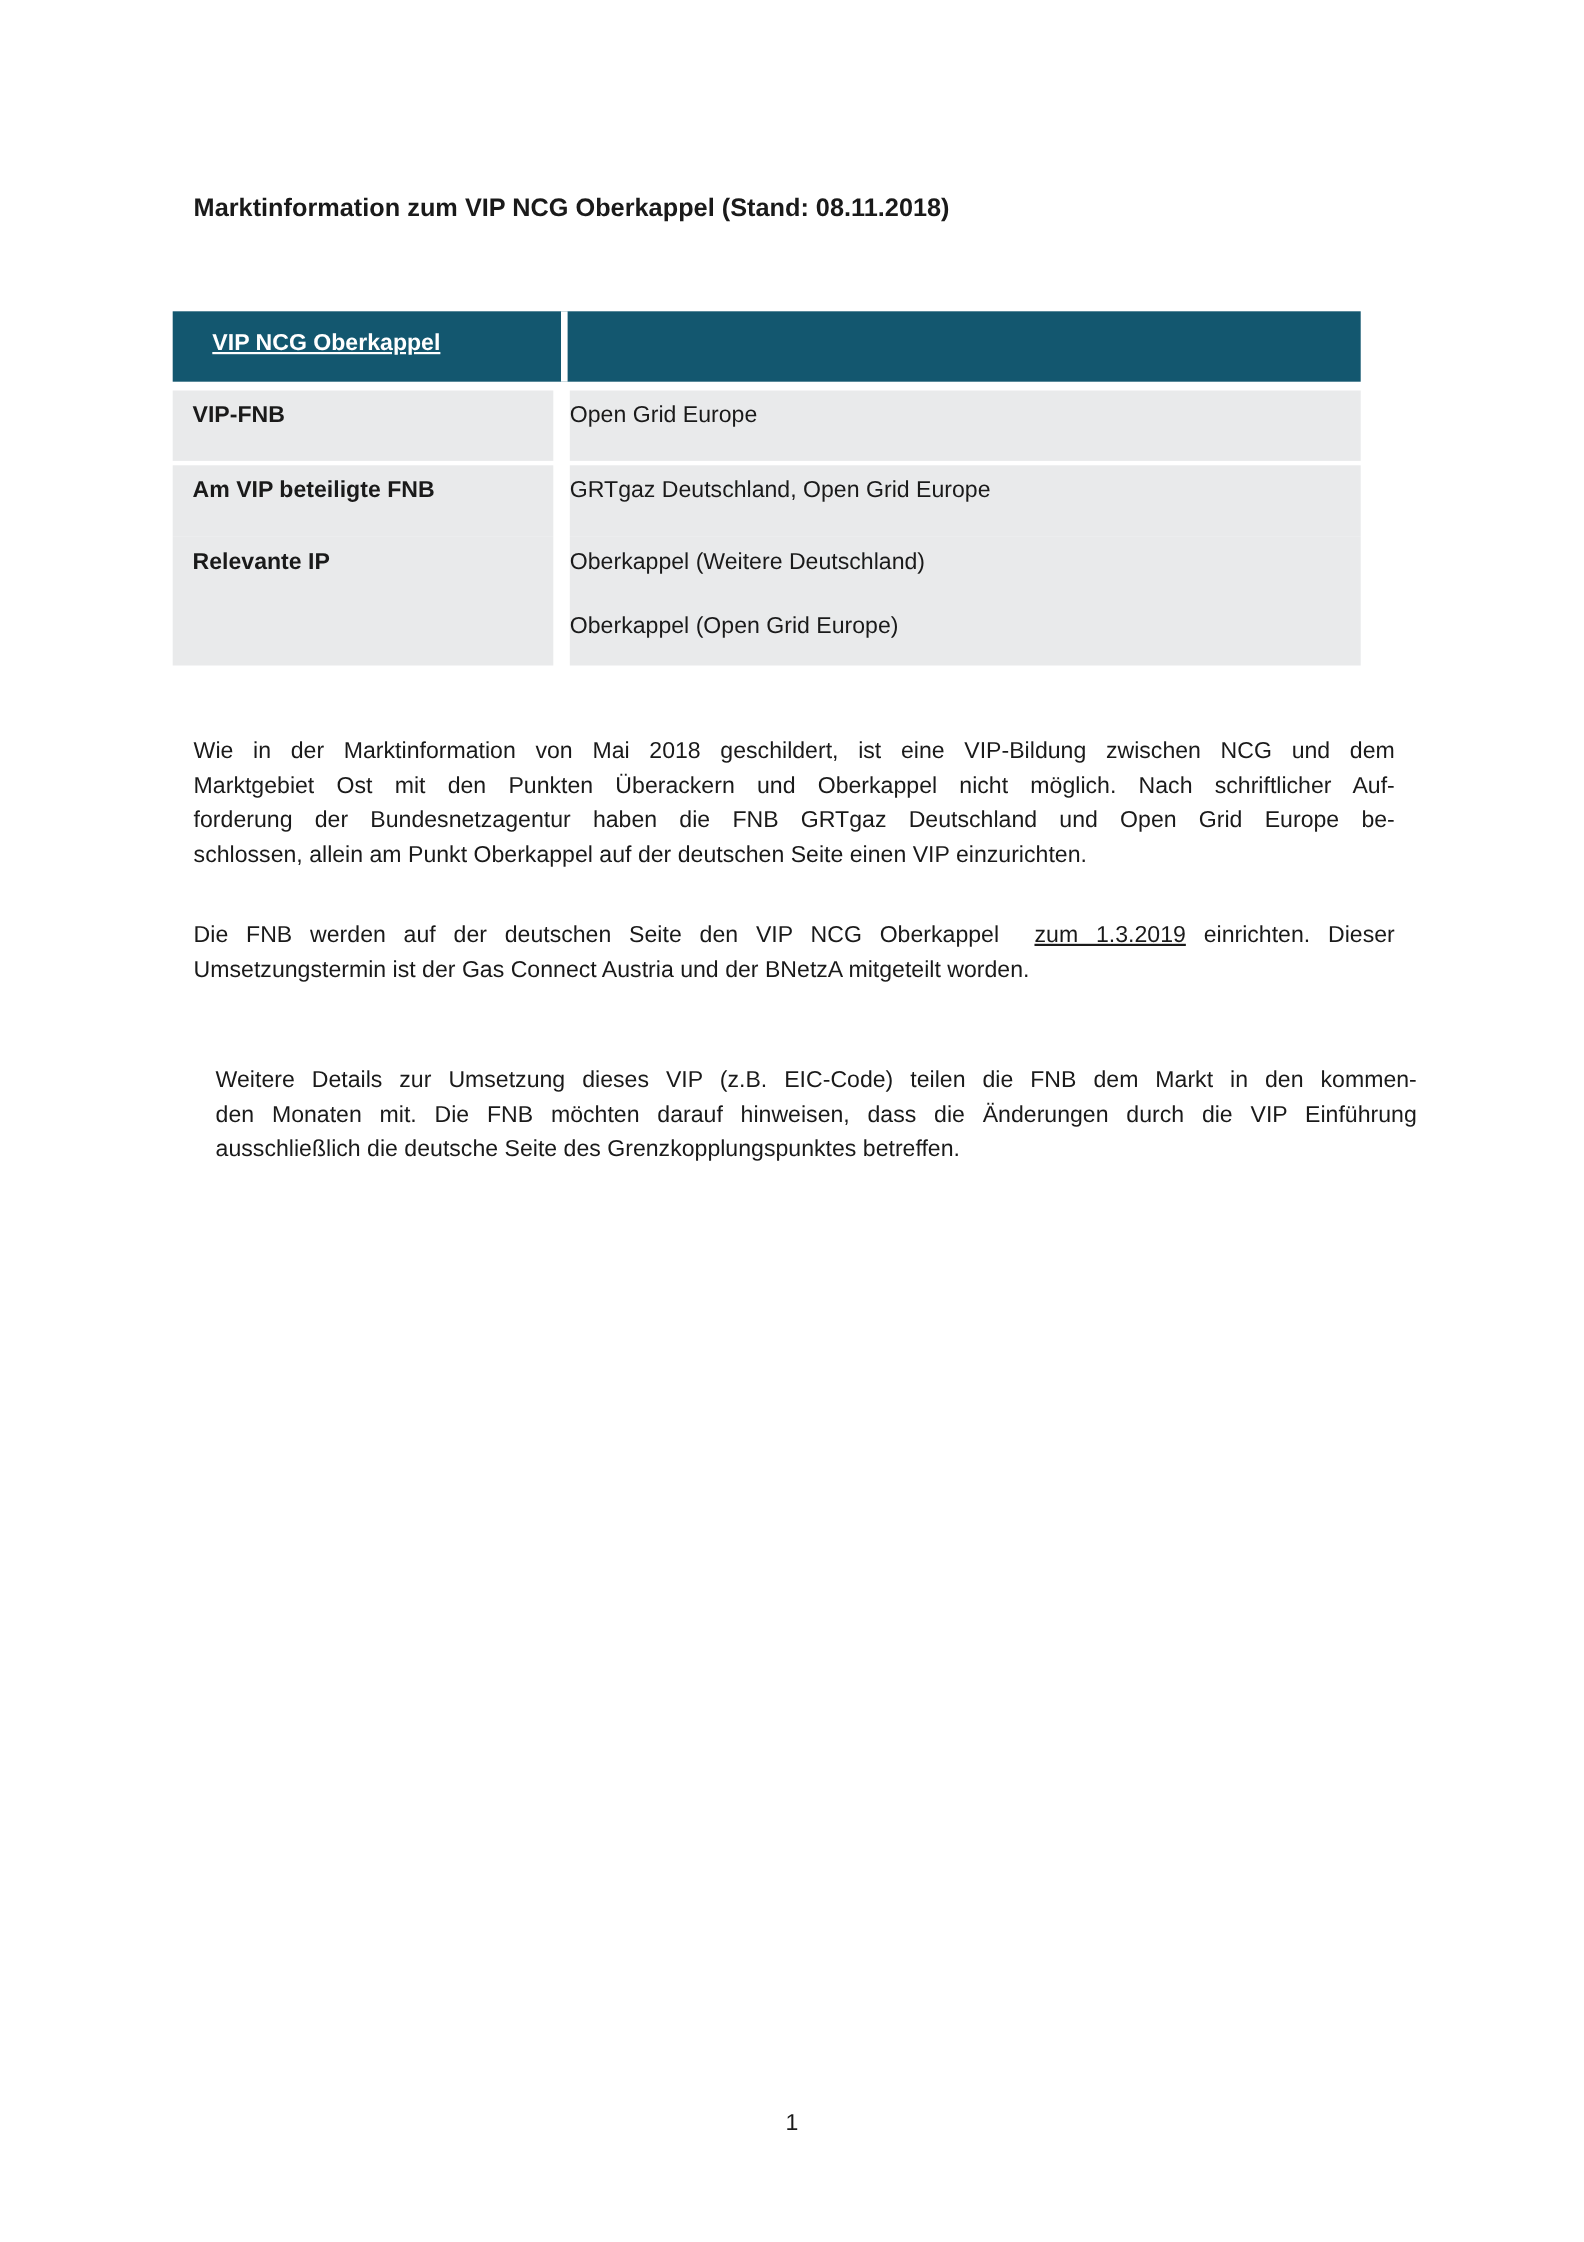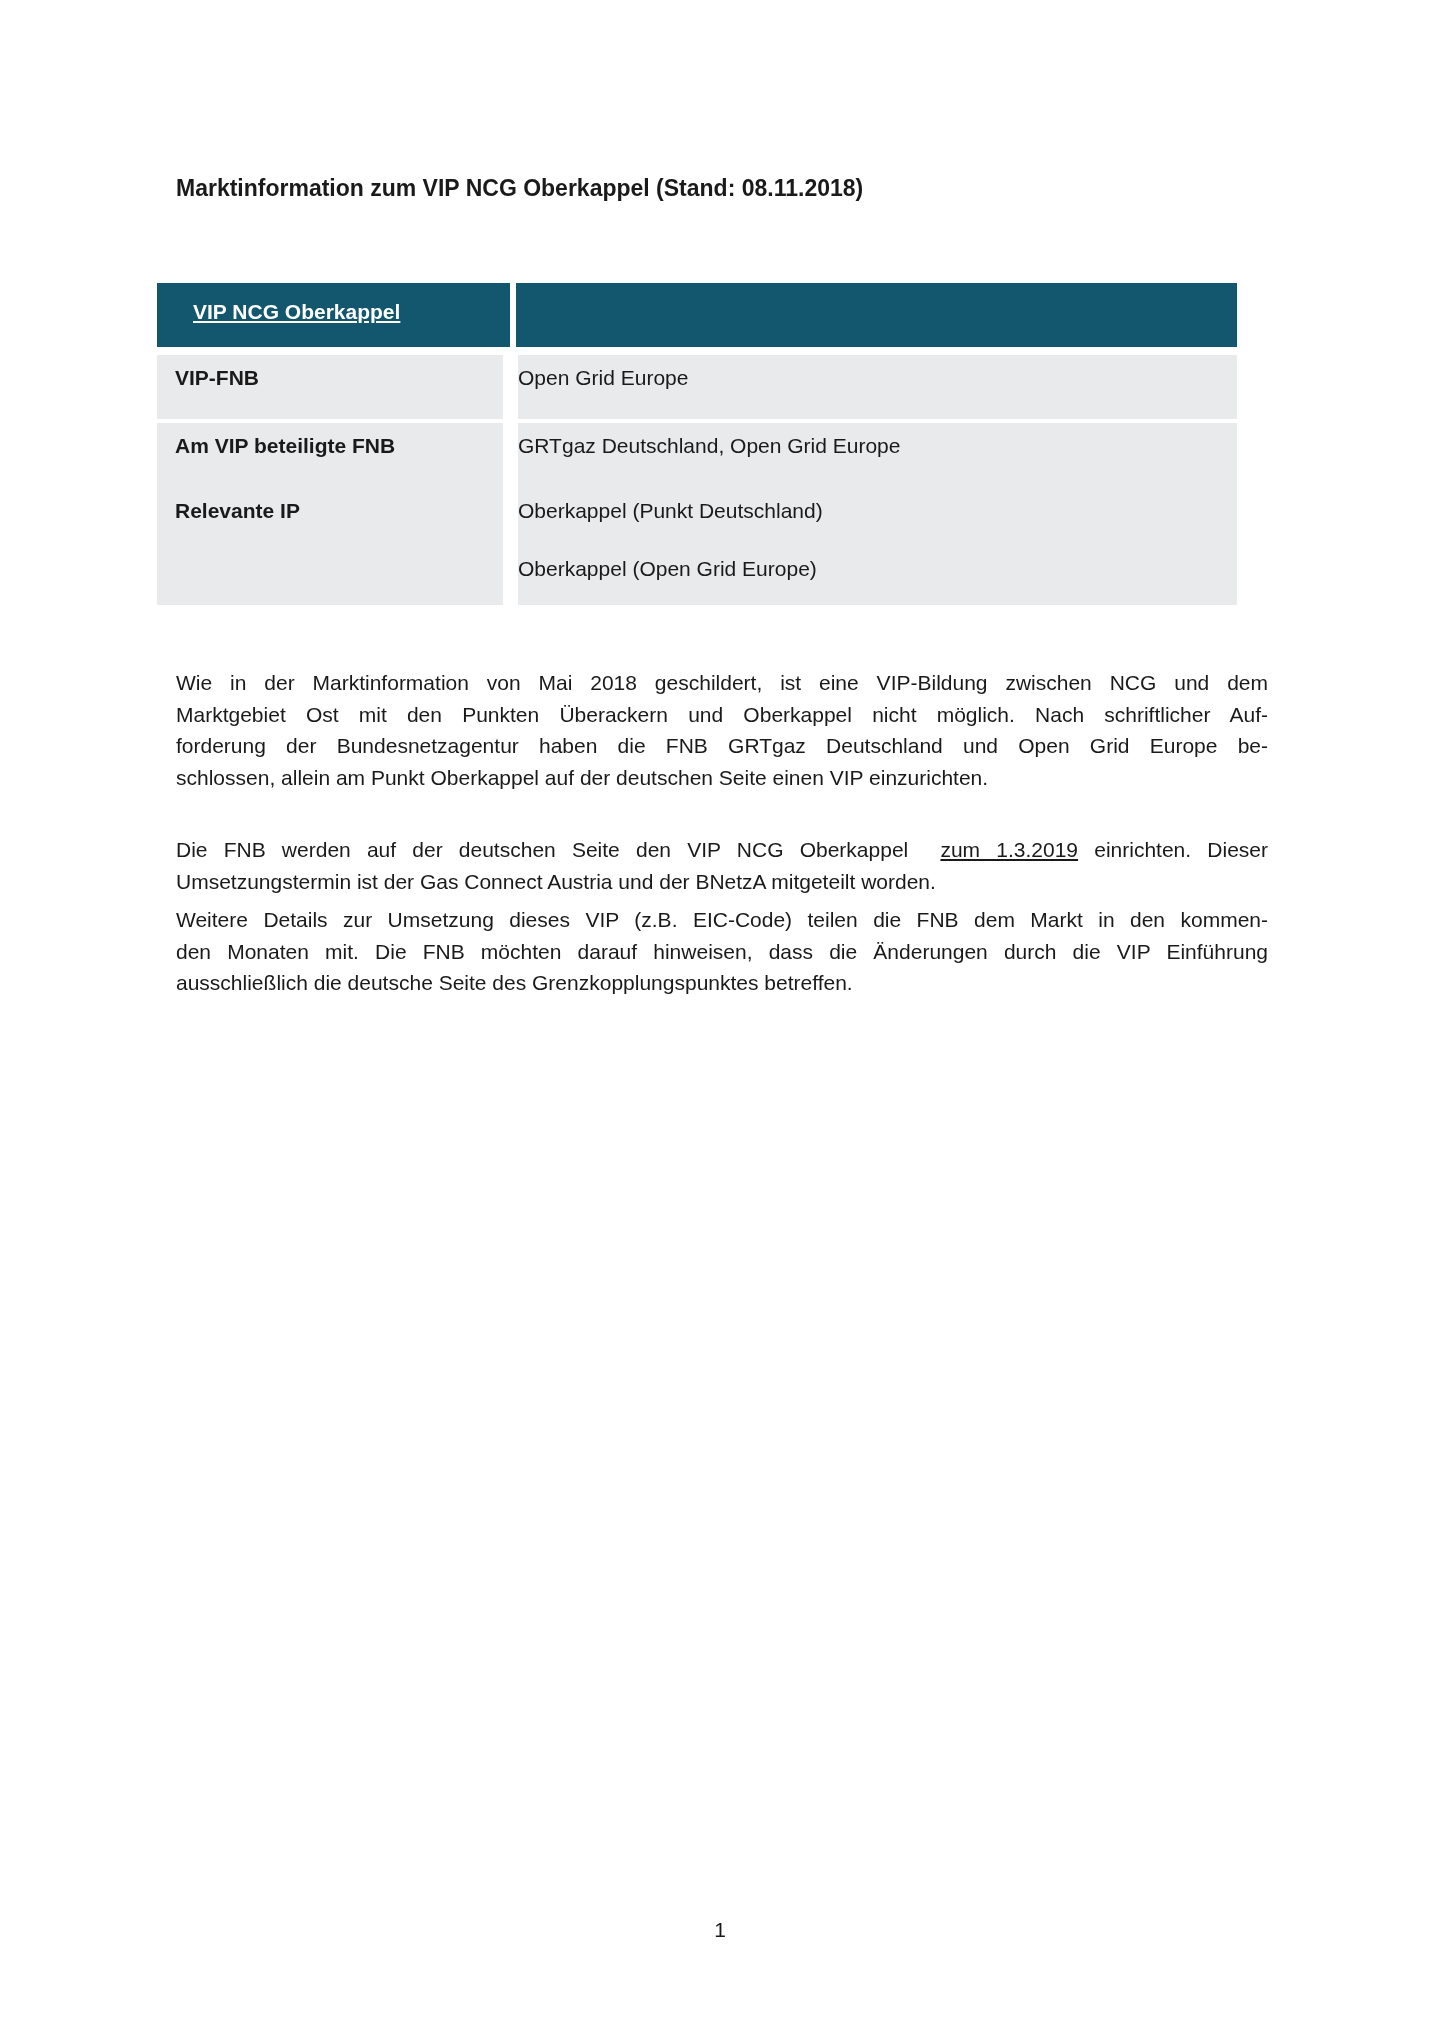--- a/index.html
+++ b/index.html
@@ -90,21 +90,21 @@
   .para{
     position:absolute;
     left:176px;
     width:1092px;
     font-size:21px;
     line-height:31.7px;
     color:var(--body-text);
   }
   #p1{top:667px;}
   #p2{top:834px;}
-  #p3{top:904px;}
+  #p3{top:966px;margin-left:20px;}
   .line{
     text-align:justify;
     text-align-last:justify;
     white-space:normal;
   }
   .line.last{
     text-align-last:left;
   }
   .u{
     text-decoration:underline;
@@ -145,21 +145,21 @@
     <div class="t-row t-row-2">
       <div class="t-cell t-label">Am VIP beteiligte FNB</div>
       <div class="t-cell t-value">
         <div class="v-line">GRTgaz Deutschland, Open Grid Europe</div>
       </div>
     </div>
 
     <div class="t-row t-row-3">
       <div class="t-cell t-label">Relevante IP</div>
       <div class="t-cell t-value">
-        <div class="v-line">Oberkappel (Punkt Deutschland)</div>
+        <div class="v-line">Oberkappel (Weitere Deutschland)</div>
         <div class="v-line">Oberkappel (Open Grid Europe)</div>
       </div>
     </div>
   </div>
 
   <div class="para" id="p1">
     <div class="line">Wie in der Marktinformation von Mai 2018 geschildert, ist eine VIP-Bildung zwischen NCG und dem</div>
     <div class="line">Marktgebiet Ost mit den Punkten Überackern und Oberkappel nicht möglich. Nach schriftlicher Auf-</div>
     <div class="line">forderung der Bundesnetzagentur haben die FNB GRTgaz Deutschland und Open Grid Europe be-</div>
     <div class="line last">schlossen, allein am Punkt Oberkappel auf der deutschen Seite einen VIP einzurichten.</div>

